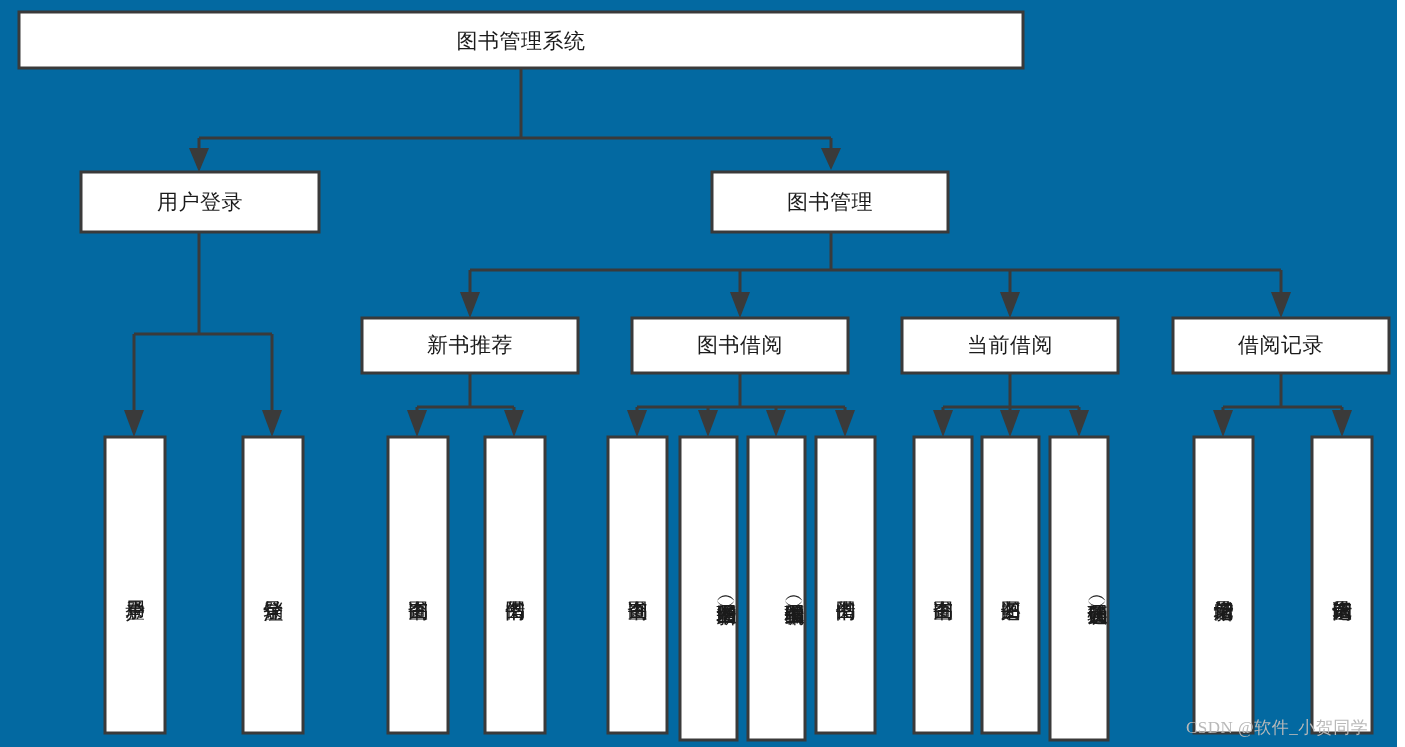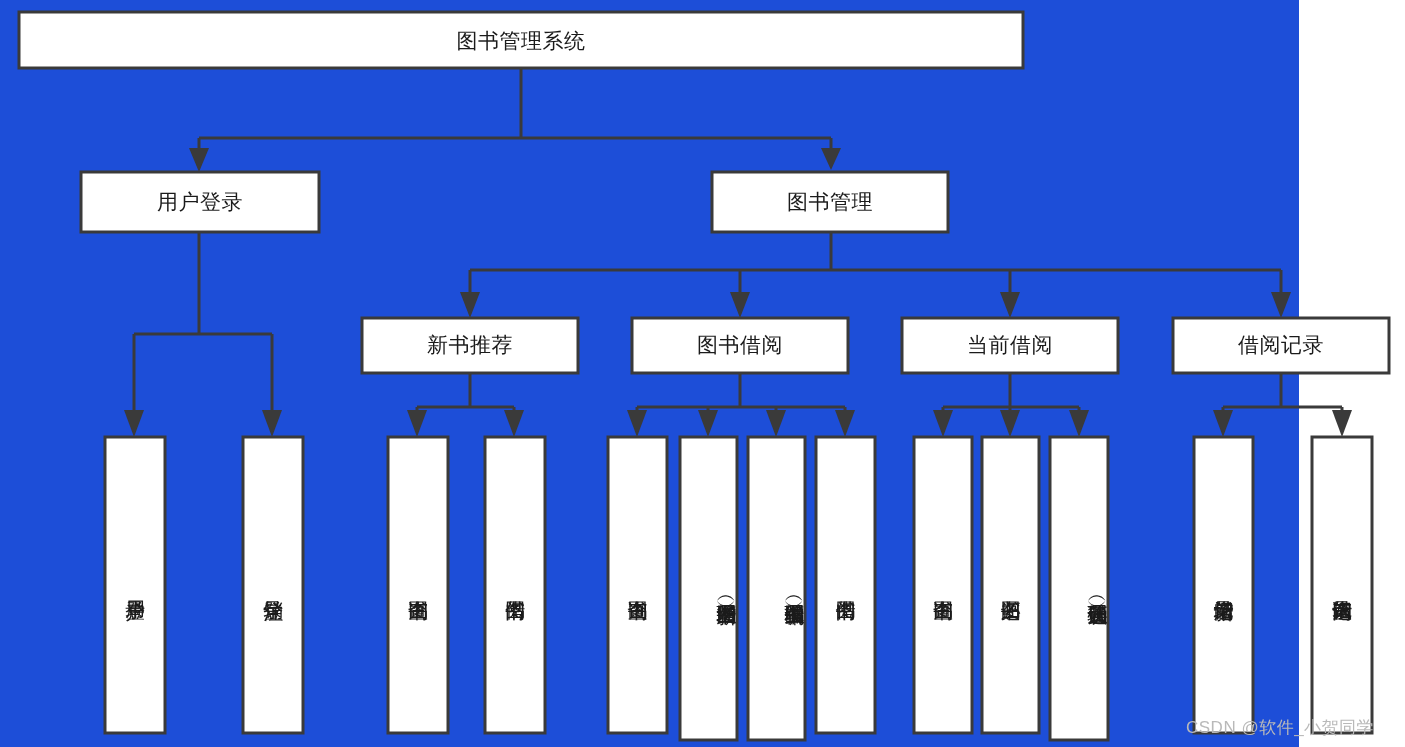--- a/index.html
+++ b/index.html
@@ -8,23 +8,23 @@
     background: #ffffff;
   }
   body {
     width: 1405px;
     height: 747px;
     overflow: hidden;
     font-family: "DejaVu Sans", "Liberation Sans", sans-serif;
   }
   #diagram-root {
     position: relative;
-    width: 1299px;
+    width: 1397px;
     height: 747px;
-    background: #1d4ed8;
+    background: #0369a1;
   }
   svg.canvas {
     position: absolute;
     left: 0;
     top: 0;
     width: 1405px;
     height: 747px;
   }
   .node-box {
     fill: #ffffff;
@@ -61,21 +61,21 @@
     align-items: center;
     justify-content: center;
     text-align: center;
     white-space: nowrap;
     pointer-events: none;
   }
   .watermark {
     position: absolute;
     left: 1186px;
     top: 716px;
-    font-family: Liberation Sans, sans-serif;
+    font-family: Liberation Serif, serif;
     font-size: 17px;
     color: #b9b9b9;
     white-space: nowrap;
     letter-spacing: 0.5px;
   }
 </style>
 </head>
 <body>
 
 <div id="diagram-root">

